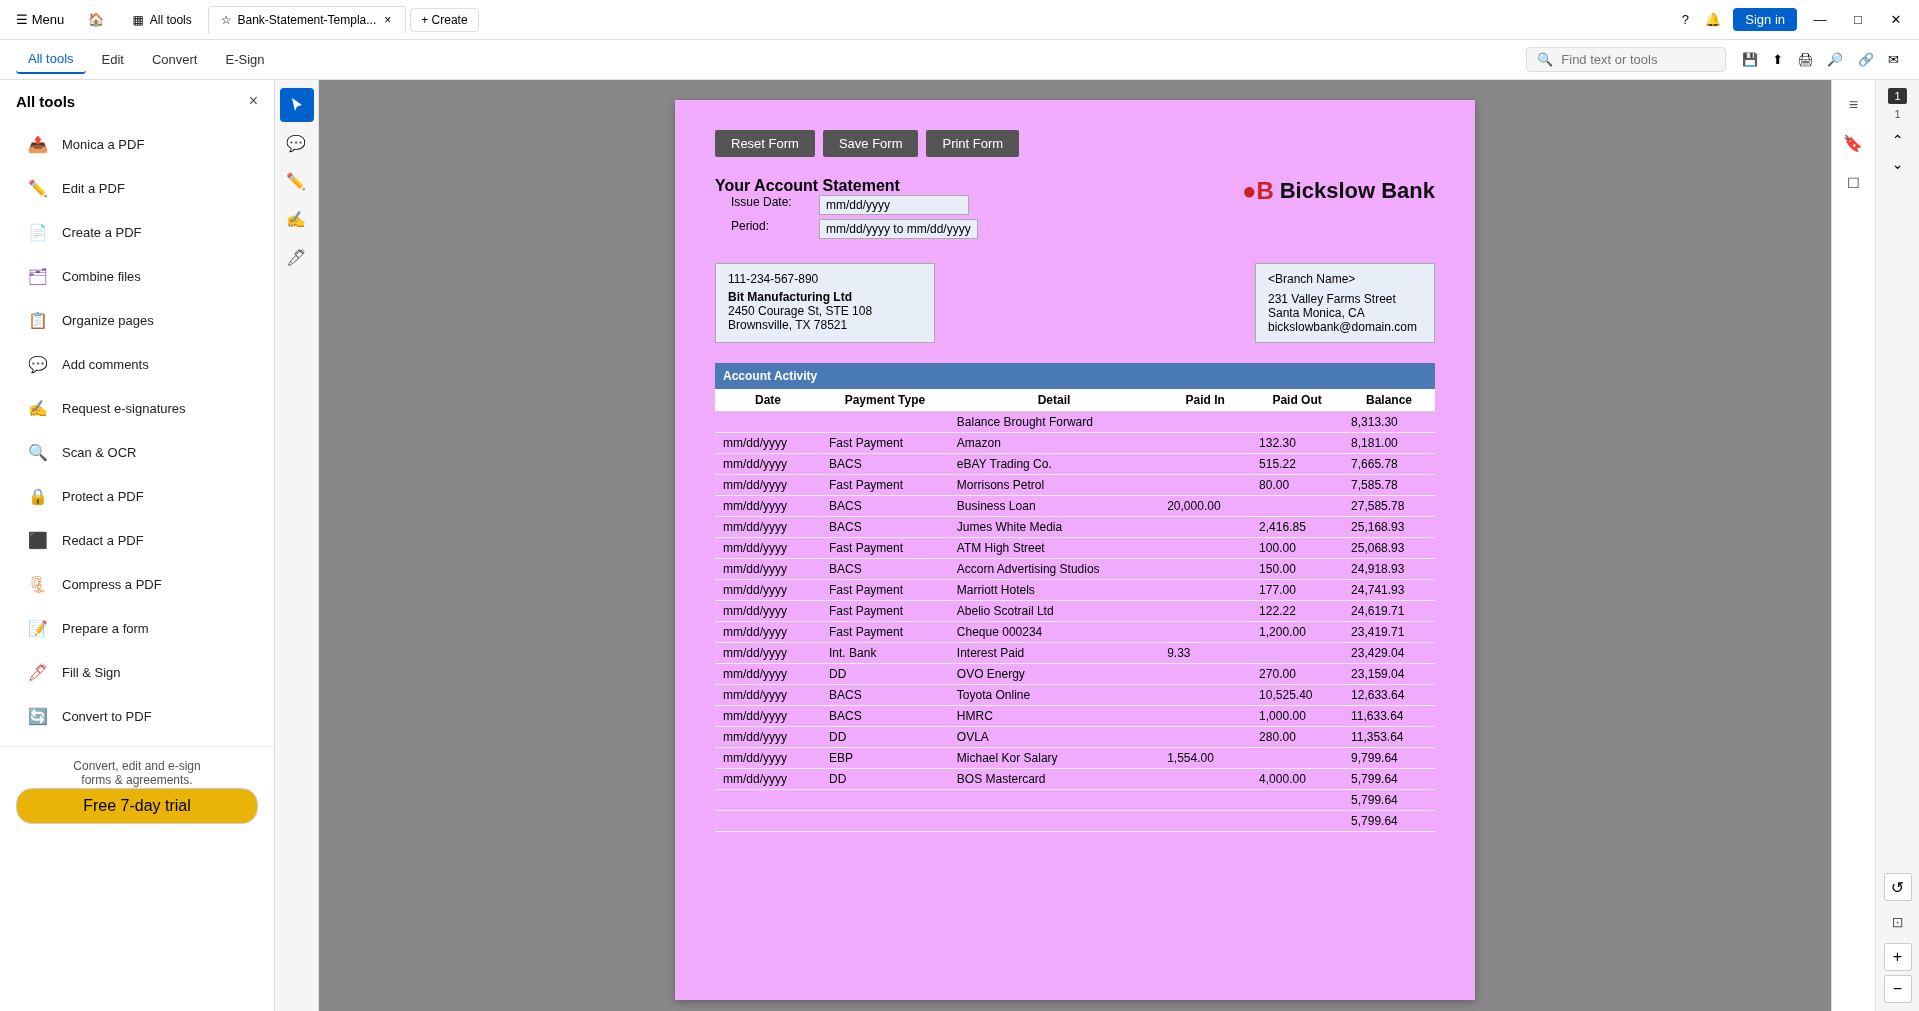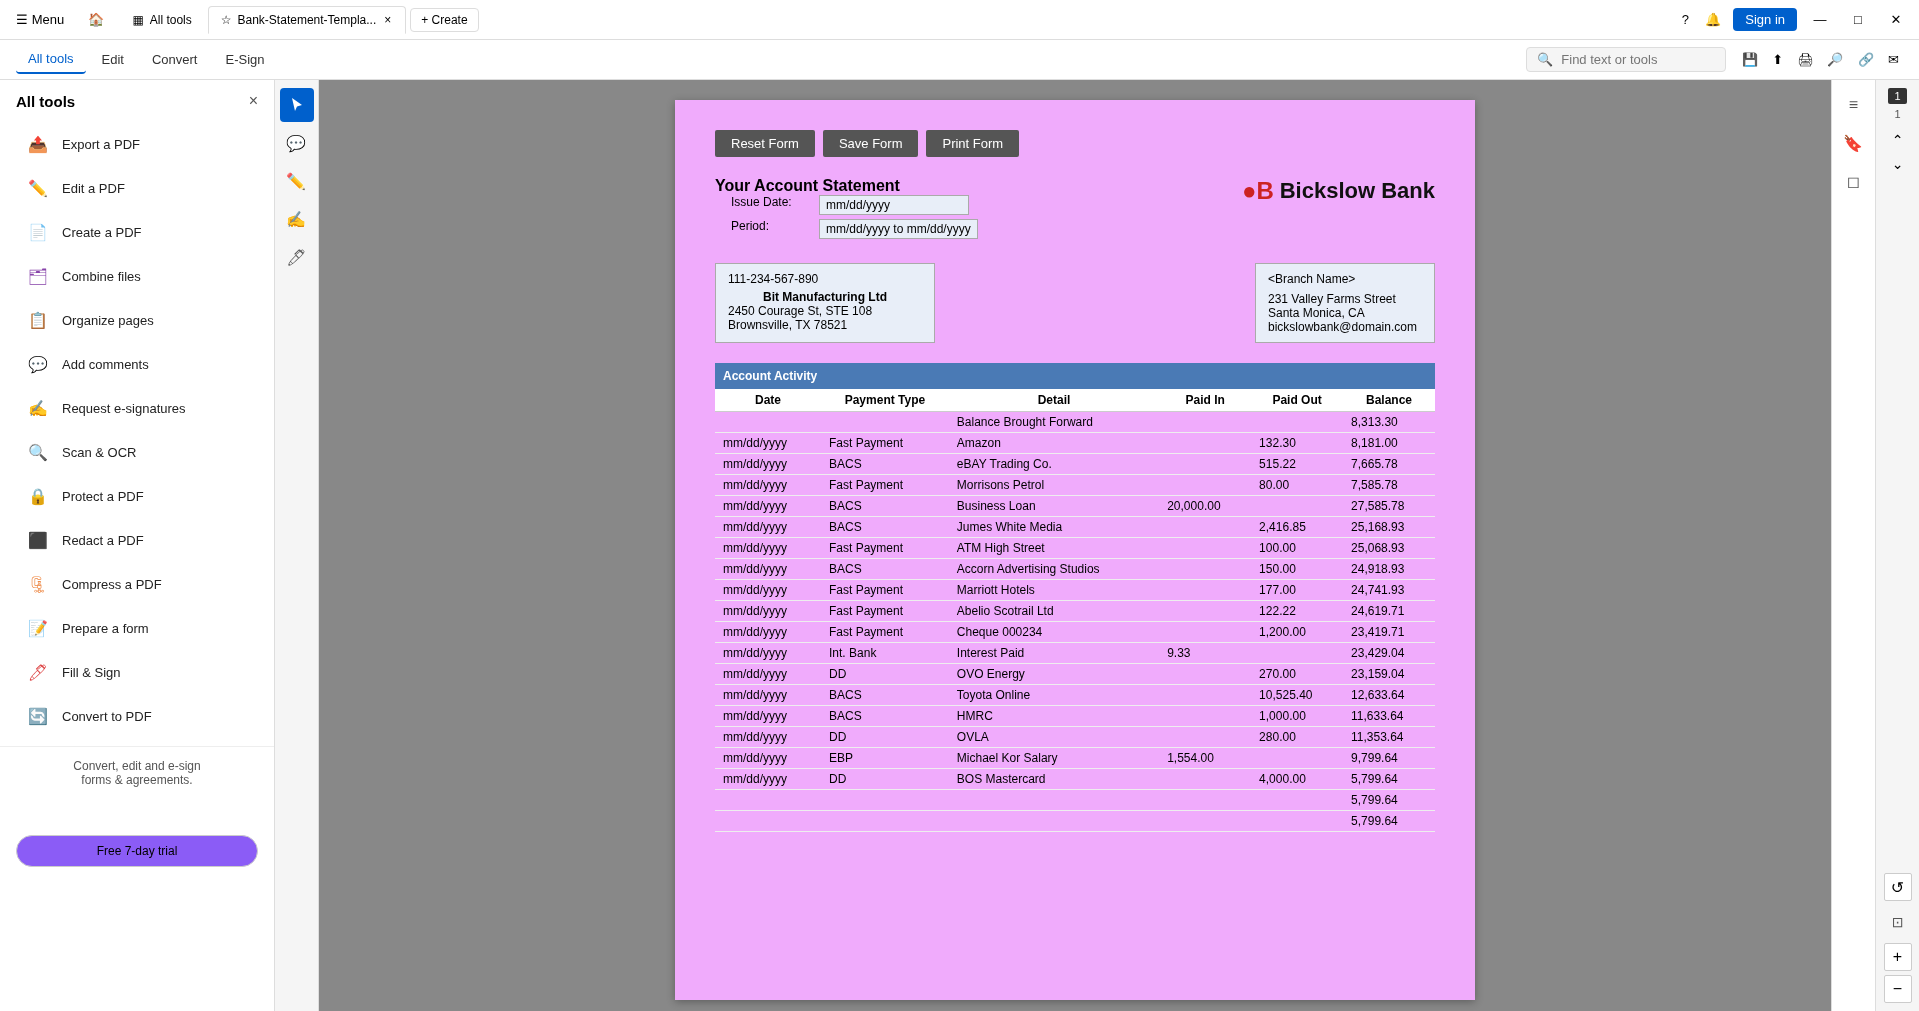--- a/index.html
+++ b/index.html
@@ -106,31 +106,30 @@
     .icon-green { color: #4a4; }
     .icon-blue { color: #44a; }
     .icon-purple { color: #84a; }
     .icon-teal { color: #4aa; }
     .sidebar-item-label { font-size: 13px; color: #222; }
     .sidebar-footer {
       padding: 12px 16px;
       margin-top: 8px;
       border-top: 1px solid #eee;
     }
-    .sidebar-footer-text { font-size: 12px; color: #555; text-align: center; margin-bottom: 8px; }
+    .sidebar-footer-text { font-size: 12px; color: #555; text-align: center; margin-bottom: 1px; }
     .trial-btn {
       width: 100%;
       padding: 8px;
-      background: #8b5cf6;
+      background: #eab308;
       border: 1px solid #ccc;
       border-radius: 16px;
       cursor: pointer;
-      font-size: 12px;
+      font-size: 16px;
       text-align: center;
-      margin-top: 40px;
     }
 
     
     .tool-panel {
       width: 44px;
       background: #f5f5f5;
       border-right: 1px solid #ddd;
       display: flex;
       flex-direction: column;
       align-items: center;
@@ -387,21 +386,21 @@
 <div class="main-layout">
 
   <div class="sidebar">
     <div class="sidebar-header">
       <span class="sidebar-title">All tools</span>
       <span class="sidebar-close">×</span>
     </div>
 
     <div class="sidebar-item">
       <div class="sidebar-item-icon icon-red">📤</div>
-      <span class="sidebar-item-label">Export a PDF</span>
+      <span class="sidebar-item-label">Monica a PDF</span>
     </div>
     <div class="sidebar-item">
       <div class="sidebar-item-icon icon-pink">✏️</div>
       <span class="sidebar-item-label">Edit a PDF</span>
     </div>
     <div class="sidebar-item">
       <div class="sidebar-item-icon icon-orange">📄</div>
       <span class="sidebar-item-label">Create a PDF</span>
     </div>
     <div class="sidebar-item">
@@ -510,21 +509,21 @@
             <div>
               <div style="font-size:22px;font-weight:bold;color:#111;">Bickslow Bank</div>
             </div>
           </div>
         </div>
       </div>
 
       <div class="address-section">
         <div class="address-box">
           <div>111-234-567-890</div>
-          <div style="font-weight:bold;margin-top:4px;text-align:center;">Bit Manufacturing Ltd</div>
+          <div style="font-weight:bold;margin-top:4px;">Bit Manufacturing Ltd</div>
           <div>2450 Courage St, STE 108</div>
           <div>Brownsville, TX 78521</div>
         </div>
         <div style="flex:1;"></div>
         <div class="address-box-right">
           <div>&lt;Branch Name&gt;</div>
           <div style="margin-top:6px;">231 Valley Farms Street</div>
           <div>Santa Monica, CA</div>
           <div>bickslowbank@domain.com</div>
         </div>

